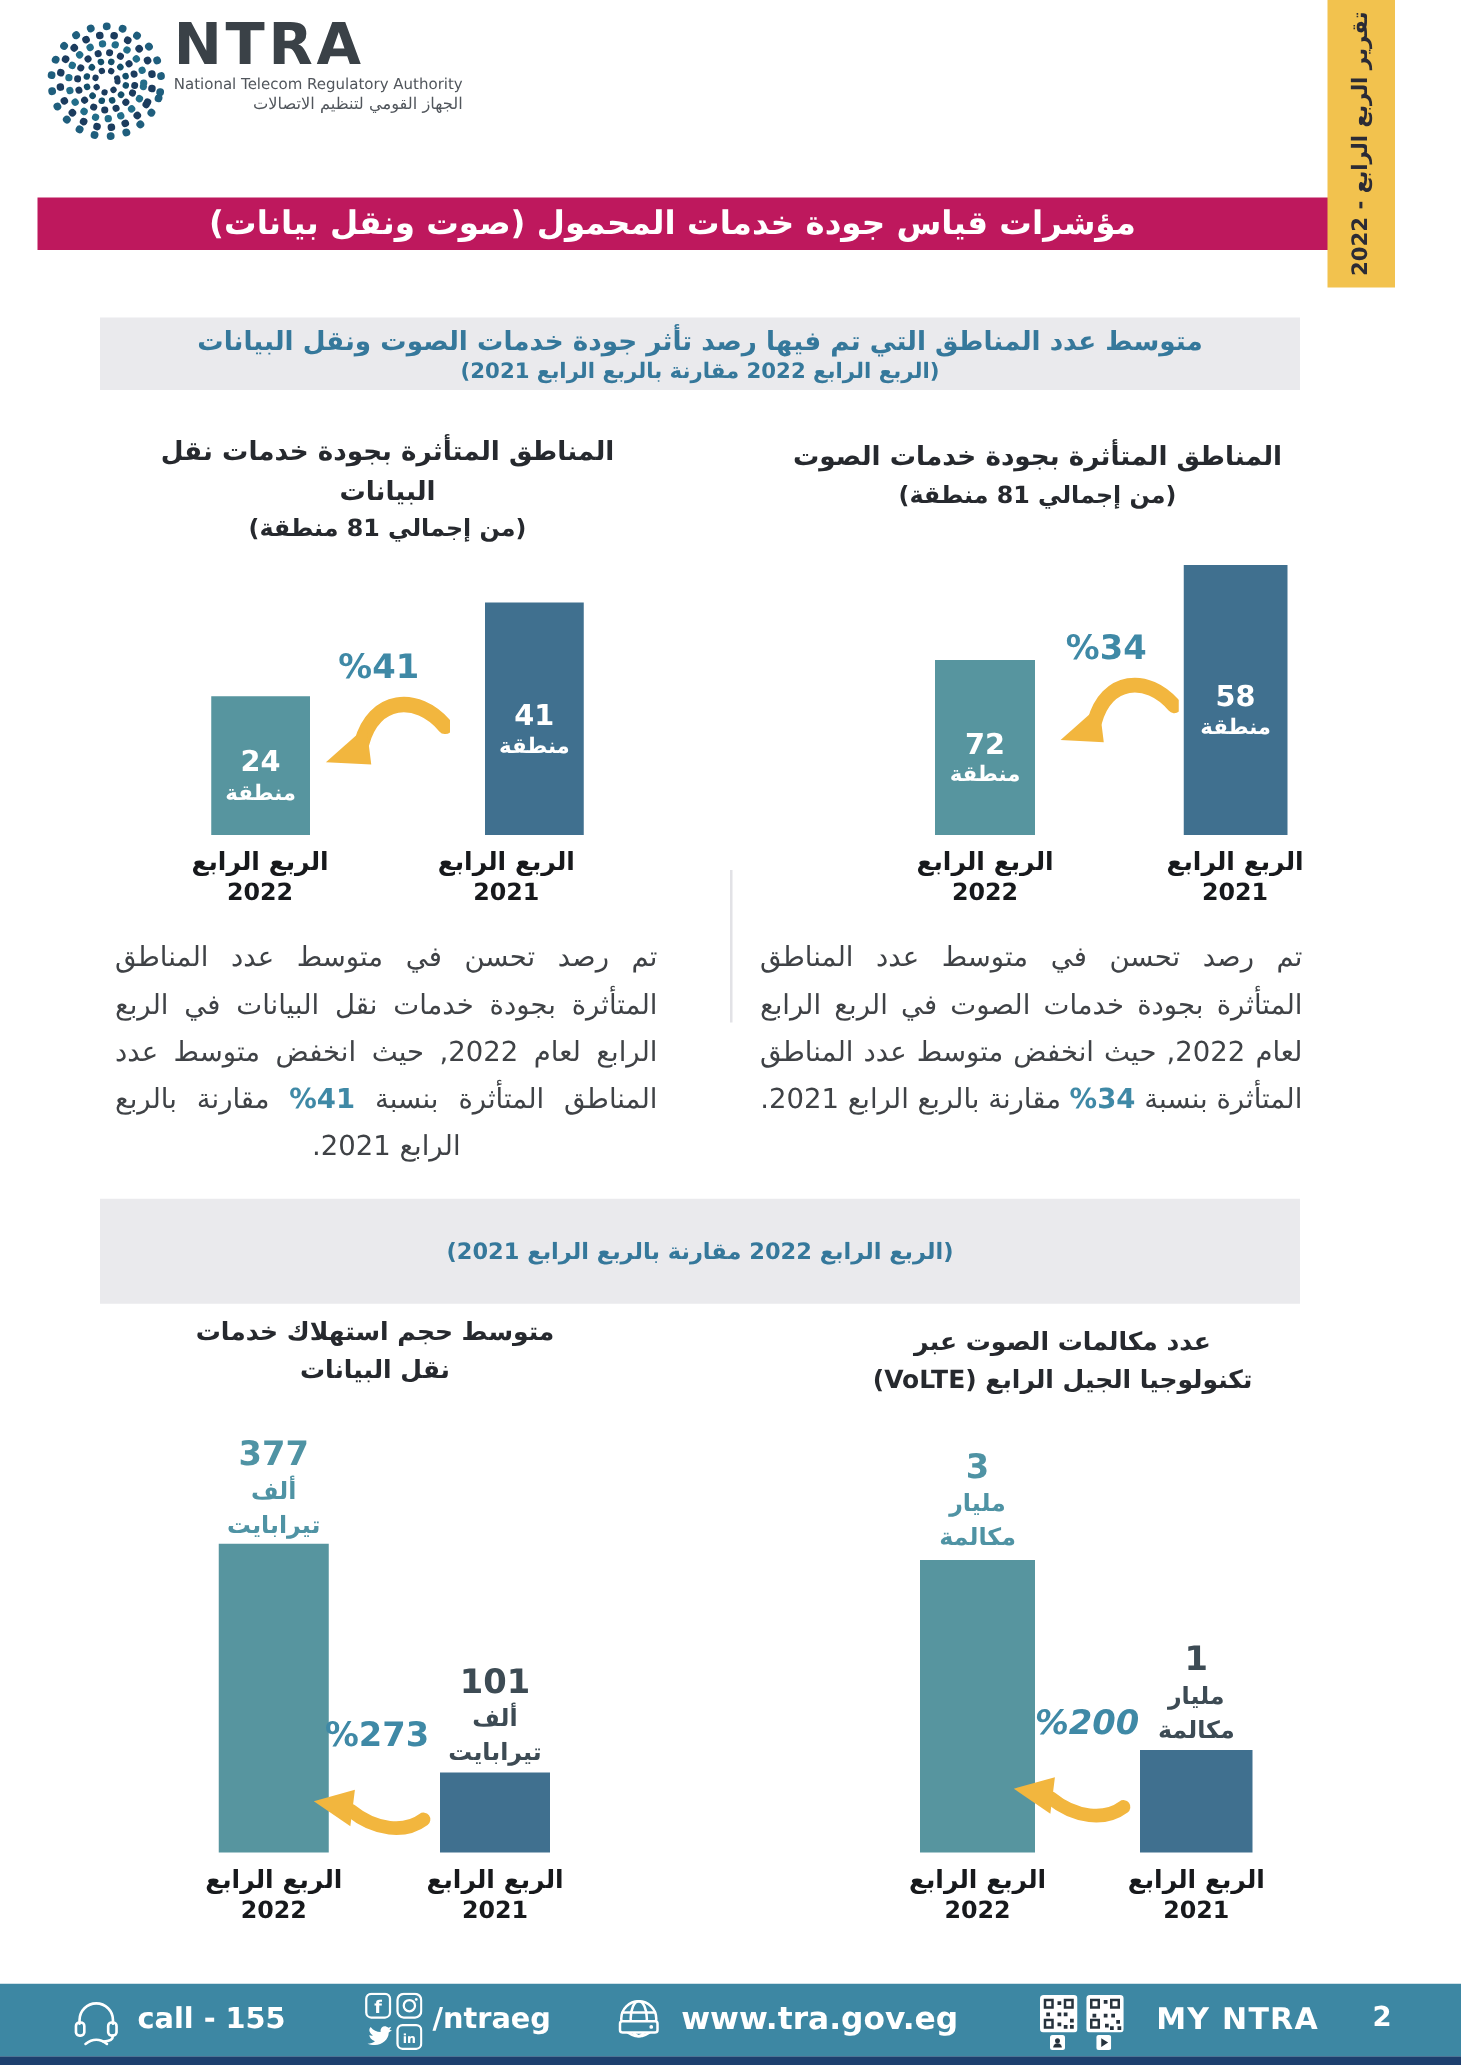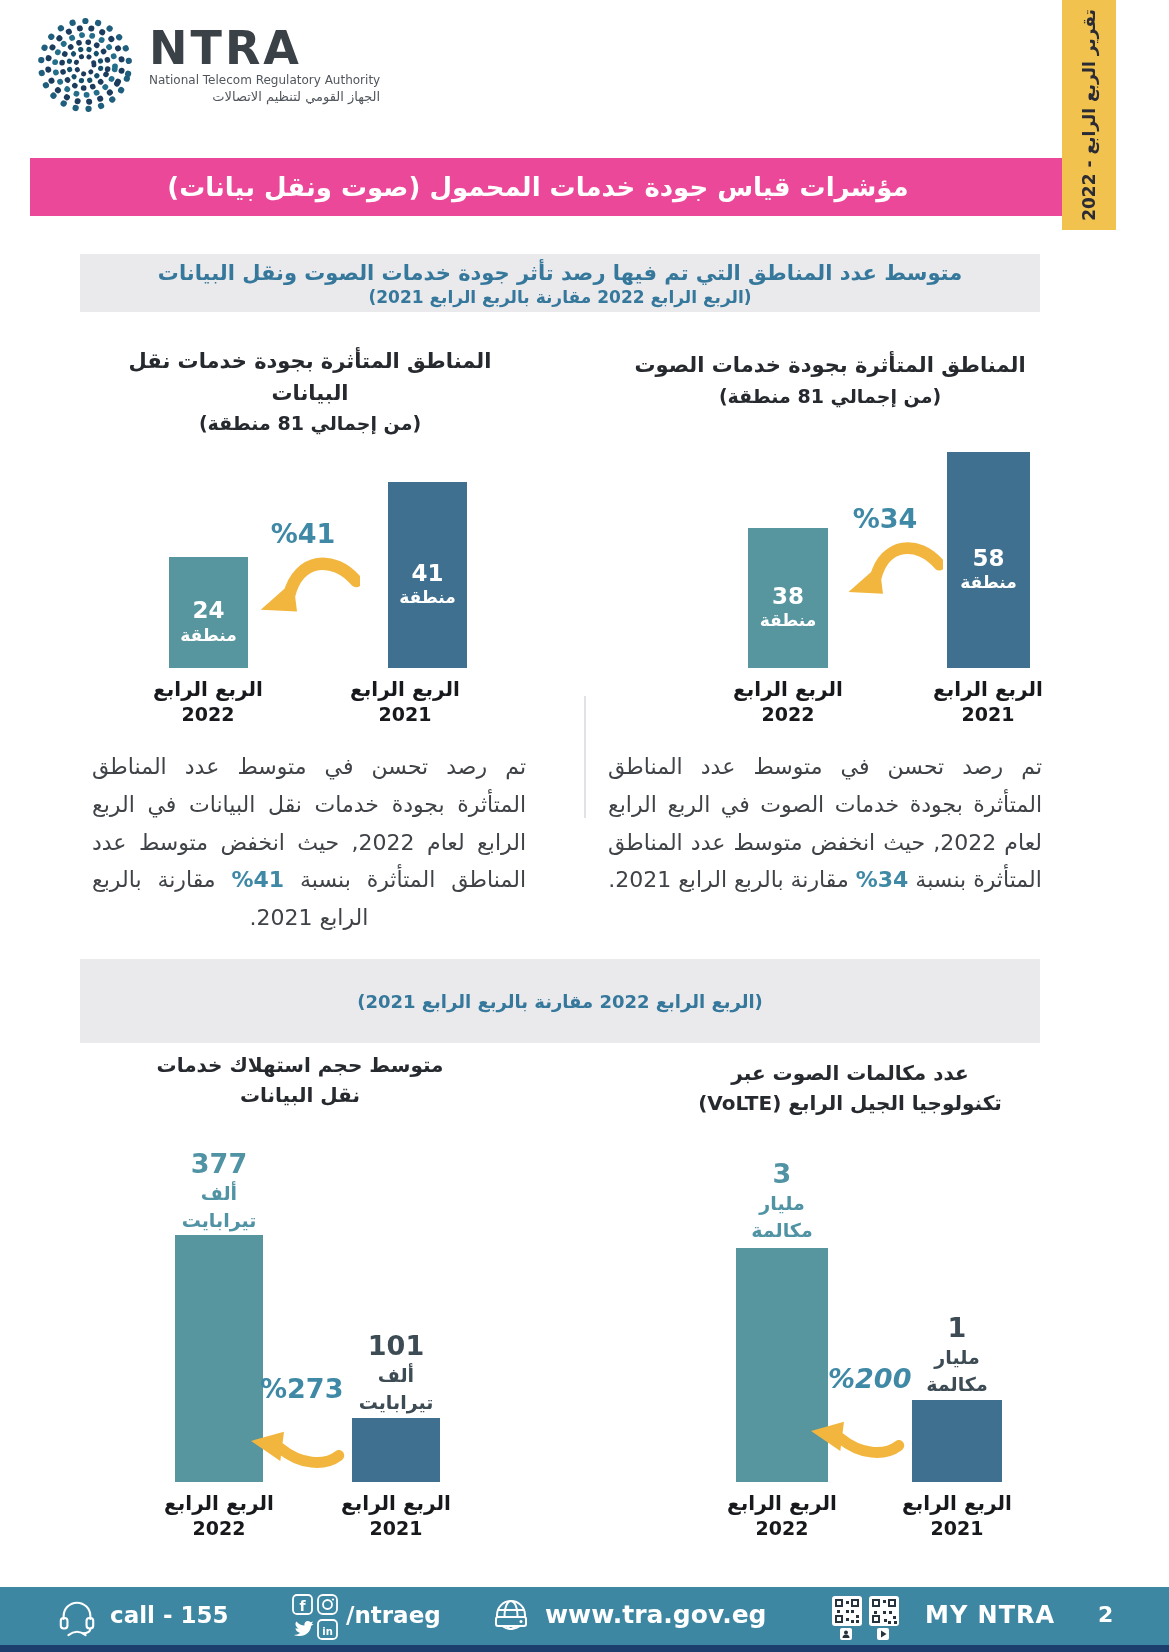--- a/index.html
+++ b/index.html
@@ -5,27 +5,27 @@
   html,body{margin:0;padding:0;background:#f2f2f2;}
   .page{position:relative;width:1169px;height:1652px;background:#ffffff;
         font-family:"DejaVu Sans",sans-serif;overflow:hidden;margin:0 auto;}
   .abs{position:absolute;}
   .rtl{direction:rtl;}
   
   .ribbon{left:1062px;top:0;width:54px;height:230px;background:#f2c24e;
           display:flex;align-items:center;justify-content:center;z-index:5;}
   .ribbon span{display:block;white-space:nowrap;transform:rotate(-90deg);
           font-weight:bold;font-size:17px;color:#2b2b35;}
-  .logo{left:35px;top:12px;display:flex;align-items:center;gap:10px;}
+  .logo{left:35px;top:12px;display:flex;align-items:flex-start;}
   .logo-brand{font-size:46px;font-weight:bold;color:#3a4147;letter-spacing:3px;line-height:1.0;}
   .logo-en{font-size:12px;color:#51565c;margin-top:2px;}
   .logo-ar{font-size:13px;color:#51565c;margin-top:2px;}
   .main-title{right:164px;top:100px;width:900px;text-align:right;
           font-size:28px;font-weight:bold;color:#2e7ba2;}
-  .banner{left:30px;top:158px;width:1086px;height:58px;background:#ec4899;
+  .banner{left:30px;top:158px;width:1086px;height:42px;background:#be185d;
           display:flex;align-items:center;justify-content:center;padding-right:70px;box-sizing:border-box;}
   .banner div{color:#ffffff;font-weight:bold;font-size:26px;}
   
   .sect{left:80px;width:960px;background:#eaeaed;display:flex;flex-direction:column;
         align-items:center;justify-content:center;color:#35789b;font-weight:bold;text-align:center;}
   .sect1{top:254px;height:58px;}
   .sect2{top:959px;height:84px;}
   .sect .l1{font-size:21px;line-height:1.35;}
   .sect1 .l2{font-size:17px;}
   .sect2 .l2{font-size:18px;}
@@ -101,21 +101,21 @@
 
   <div class="abs chart-title rtl" style="left:630px;top:350px;width:400px;">
     <div>المناطق المتأثرة بجودة خدمات الصوت</div>
     <div style="font-size:19px;">(من إجمالي 81 منطقة)</div>
   </div>
   <div class="abs bar bar-dark" style="left:947px;top:452px;width:83px;height:216px;">
     <div class="v">58</div>
     <div class="u">منطقة</div>
   </div>
   <div class="abs bar bar-teal" style="left:748px;top:528px;width:80px;height:140px;">
-    <div class="v">38</div>
+    <div class="v">72</div>
     <div class="u">منطقة</div>
   </div>
   <div class="abs pct" style="left:845px;top:503px;">%34</div>
   <svg class="abs" style="left:843px;top:535px;" width="100" height="82" viewBox="0 0 110 85">
     <path d="M106 30 C82 2 46 6 36 44" stroke="#F2B63E" stroke-width="13" fill="none" stroke-linecap="round"></path>
     <polygon points="6,60 40,30 44,62" fill="#F2B63E"></polygon>
   </svg>
   <div class="abs axis rtl" style="left:928px;top:676px;">
     <div>الربع الرابع</div>
     <div class="yr">2021</div>

